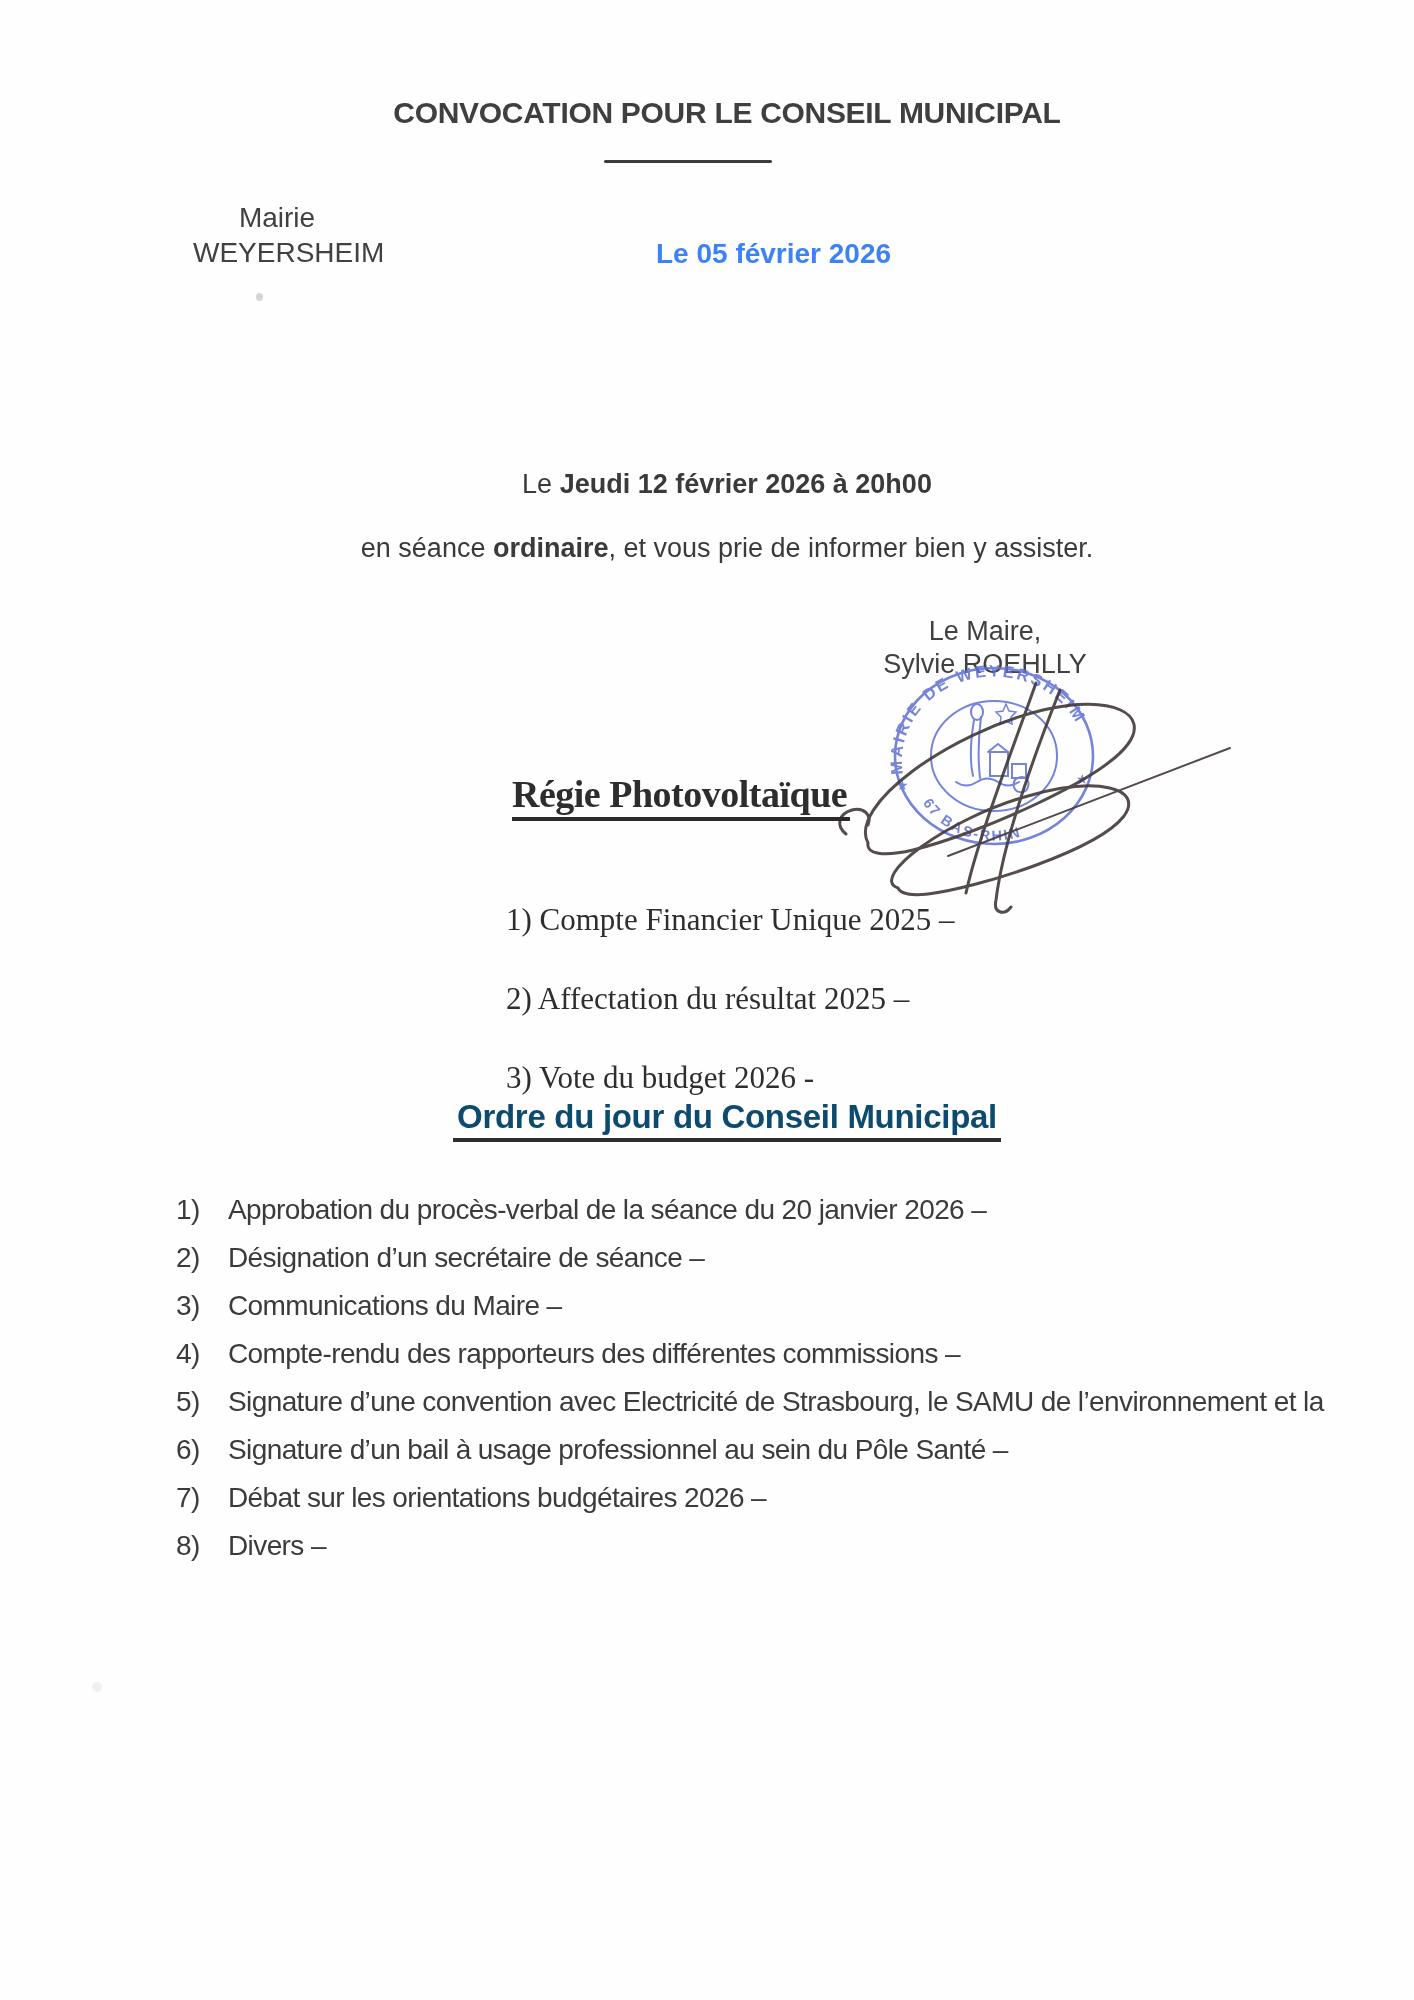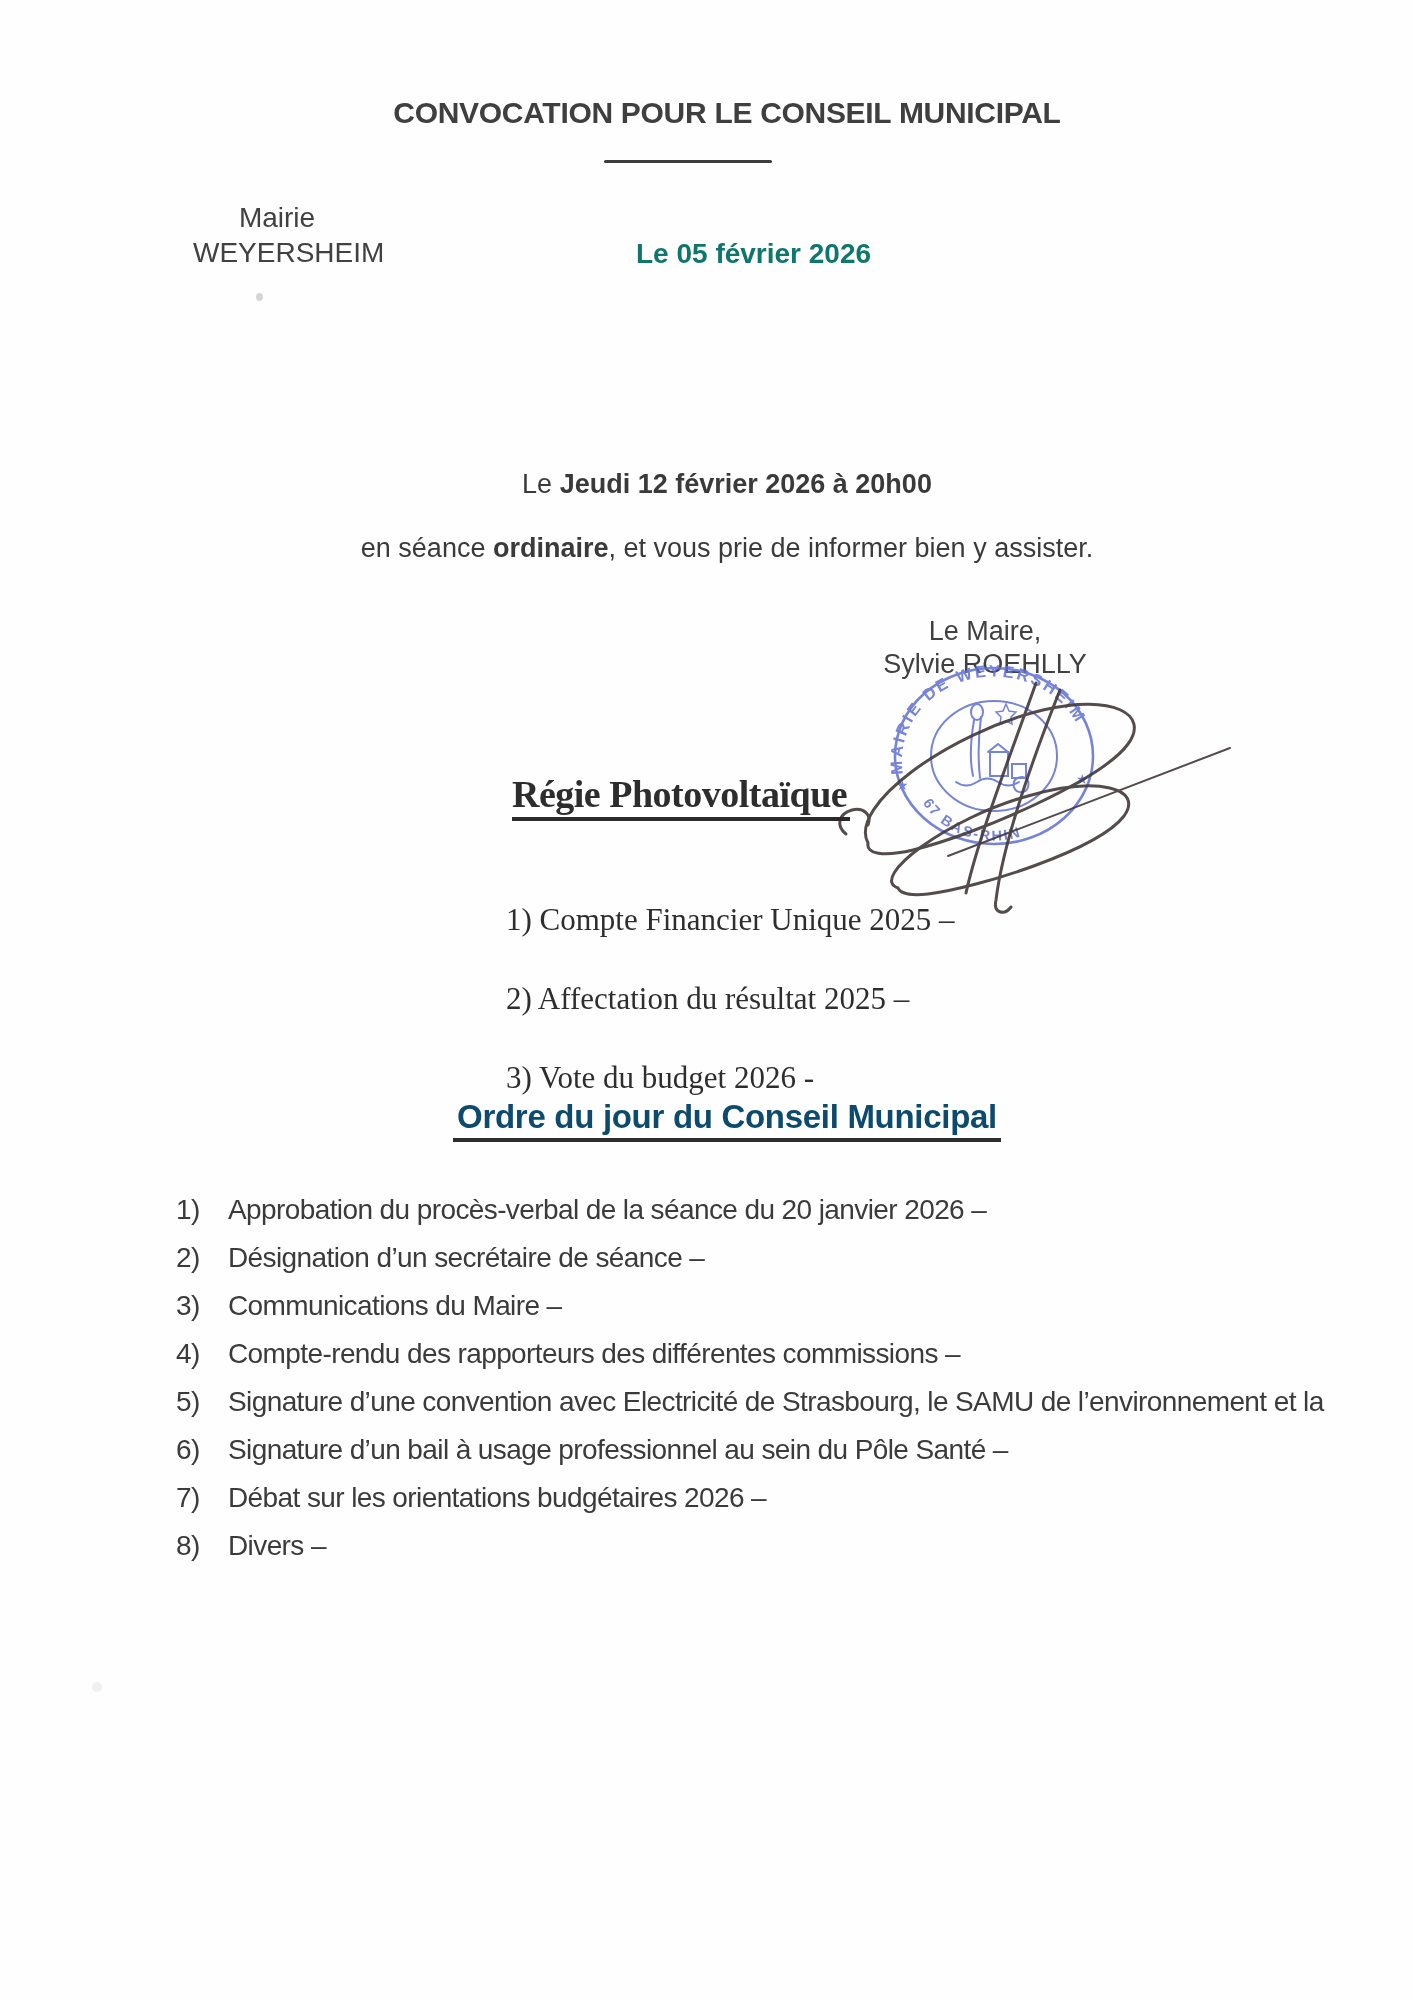--- a/index.html
+++ b/index.html
@@ -12,21 +12,21 @@
     overflow:hidden;
     padding-left:40px;
   }
   .abs{position:absolute;}
   .center-line{position:absolute;left:0;width:100%;text-align:center;}
 
   .title{top:96px;font-size:30px;font-weight:700;letter-spacing:-0.3px;color:#3f3f3f;}
   .title-rule{left:604px;top:160px;width:168px;height:3px;background:#3c3c3c;border-radius:2px;}
 
   .sender{left:193px;top:200px;width:168px;text-align:center;font-size:28px;line-height:35px;color:#414141;}
-  .date{left:636px;top:238px;font-size:28px;font-weight:700;color:#0f766e;}
+  .date{left:656px;top:238px;font-size:28px;font-weight:700;color:#3b82f6;}
 
   .recipients{top:326px;font-size:27px;}
   .intro{top:422px;font-size:27px;}
   .meeting{top:469px;font-size:27px;}
   .seance{top:533px;font-size:27px;}
   .bold{font-weight:700;}
 
   .closing{left:878px;top:615px;width:214px;text-align:center;font-size:27px;line-height:33px;color:#404040;}
 
   .stamp-svg{left:888px;top:660px;}

